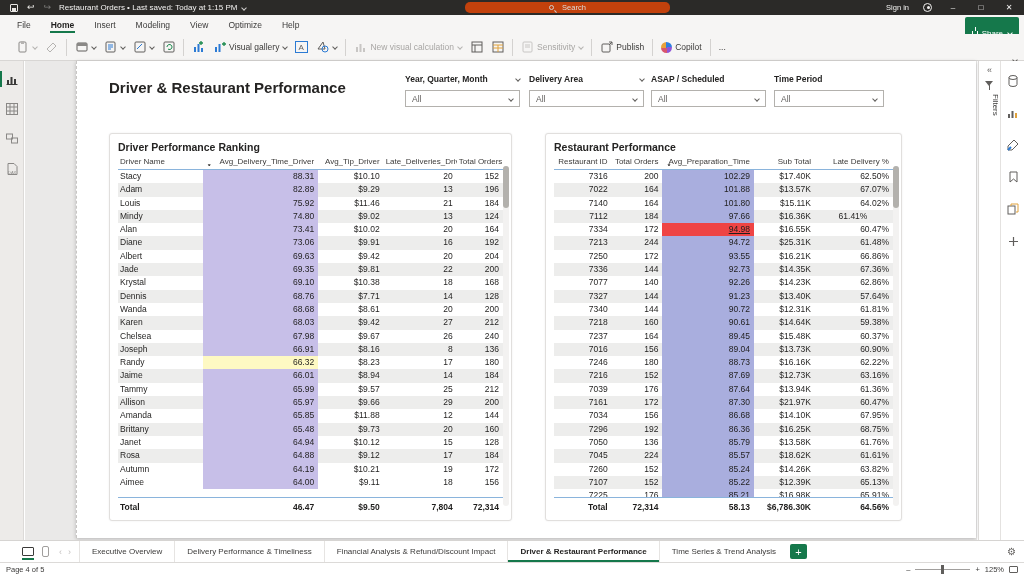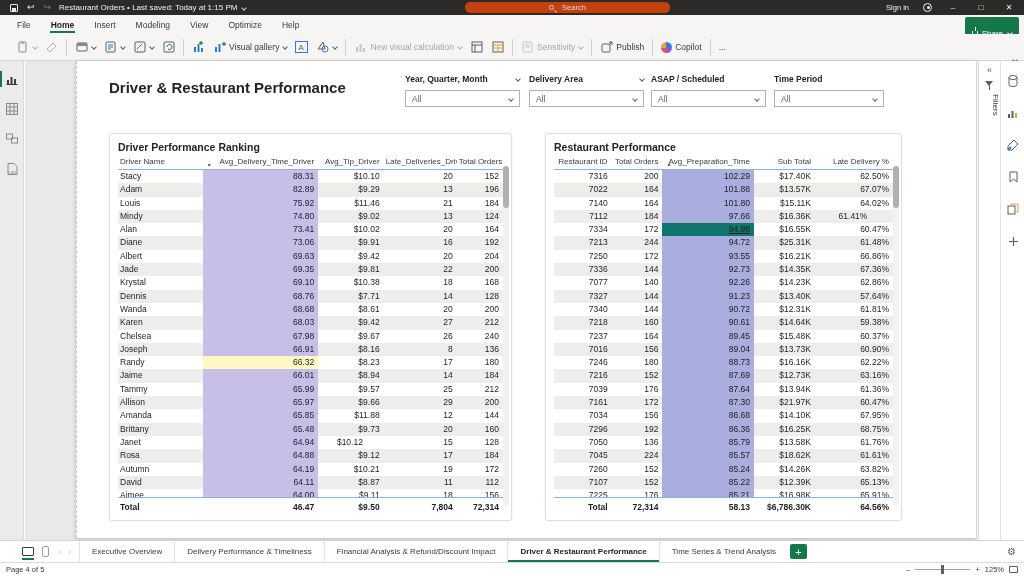--- a/index.html
+++ b/index.html
@@ -526,44 +526,37 @@
             <div class="tr alt">
               <div class="td" style="width: 22%; text-align: left;">Brittany</div>
               <div class="td" style="width: 30%; text-align: right; background: rgb(199, 191, 232);">65.48</div>
               <div class="td" style="width: 17%; text-align: right;">$9.73</div>
               <div class="td" style="width: 19%; text-align: right;">20</div>
               <div class="td" style="width: 12%; text-align: right;">160</div>
             </div>
             <div class="tr">
               <div class="td" style="width: 22%; text-align: left;">Janet</div>
               <div class="td" style="width: 30%; text-align: right; background: rgb(199, 191, 232);">64.94</div>
-              <div class="td" style="width: 17%; text-align: center;">$10.12</div>
+              <div class="td" style="width: 17%; text-align: right;">$10.12</div>
               <div class="td" style="width: 19%; text-align: right;">15</div>
               <div class="td" style="width: 12%; text-align: right;">128</div>
             </div>
             <div class="tr alt">
               <div class="td" style="width: 22%; text-align: left;">Rosa</div>
               <div class="td" style="width: 30%; text-align: right; background: rgb(199, 191, 232);">64.88</div>
               <div class="td" style="width: 17%; text-align: right;">$9.12</div>
               <div class="td" style="width: 19%; text-align: right;">17</div>
               <div class="td" style="width: 12%; text-align: right;">184</div>
             </div>
             <div class="tr">
               <div class="td" style="width: 22%; text-align: left;">Autumn</div>
               <div class="td" style="width: 30%; text-align: right; background: rgb(199, 191, 232);">64.19</div>
               <div class="td" style="width: 17%; text-align: right;">$10.21</div>
               <div class="td" style="width: 19%; text-align: right;">19</div>
               <div class="td" style="width: 12%; text-align: right;">172</div>
-            </div>
-            <div class="tr alt">
-              <div class="td" style="width: 22%; text-align: left;">David</div>
-              <div class="td" style="width: 30%; text-align: right; background: rgb(199, 191, 232);">64.11</div>
-              <div class="td" style="width: 17%; text-align: right;">$8.87</div>
-              <div class="td" style="width: 19%; text-align: right;">11</div>
-              <div class="td" style="width: 12%; text-align: right;">112</div>
             </div>
             <div class="tr">
               <div class="td" style="width: 22%; text-align: left;">Aimee</div>
               <div class="td" style="width: 30%; text-align: right; background: rgb(199, 191, 232);">64.00</div>
               <div class="td" style="width: 17%; text-align: right;">$9.11</div>
               <div class="td" style="width: 19%; text-align: right;">18</div>
               <div class="td" style="width: 12%; text-align: right;">156</div>
             </div>
           </div>
         <div class="t-total">
@@ -612,21 +605,21 @@
             <div class="tr alt">
               <div class="td" style="width: 17%; text-align: right;">7112</div>
               <div class="td" style="width: 15%; text-align: right;">184</div>
               <div class="td" style="width: 27%; text-align: right; background: rgb(169, 174, 222);">97.66</div>
               <div class="td" style="width: 18%; text-align: right;">$16.36K</div>
               <div class="td" style="width: 23%; text-align: center;">61.41%</div>
             </div>
             <div class="tr">
               <div class="td" style="width: 17%; text-align: right;">7334</div>
               <div class="td" style="width: 15%; text-align: right;">172</div>
-              <div class="td" style="width: 27%; text-align: right; background: #0f766e; text-decoration: underline;">94.98</div>
+              <div class="td" style="width: 27%; text-align: right; background: #ef4444; text-decoration: underline;">94.98</div>
               <div class="td" style="width: 18%; text-align: right;">$16.55K</div>
               <div class="td" style="width: 23%; text-align: right;">60.47%</div>
             </div>
             <div class="tr alt">
               <div class="td" style="width: 17%; text-align: right;">7213</div>
               <div class="td" style="width: 15%; text-align: right;">244</div>
               <div class="td" style="width: 27%; text-align: right; background: rgb(169, 174, 222);">94.72</div>
               <div class="td" style="width: 18%; text-align: right;">$25.31K</div>
               <div class="td" style="width: 23%; text-align: right;">61.48%</div>
             </div>

